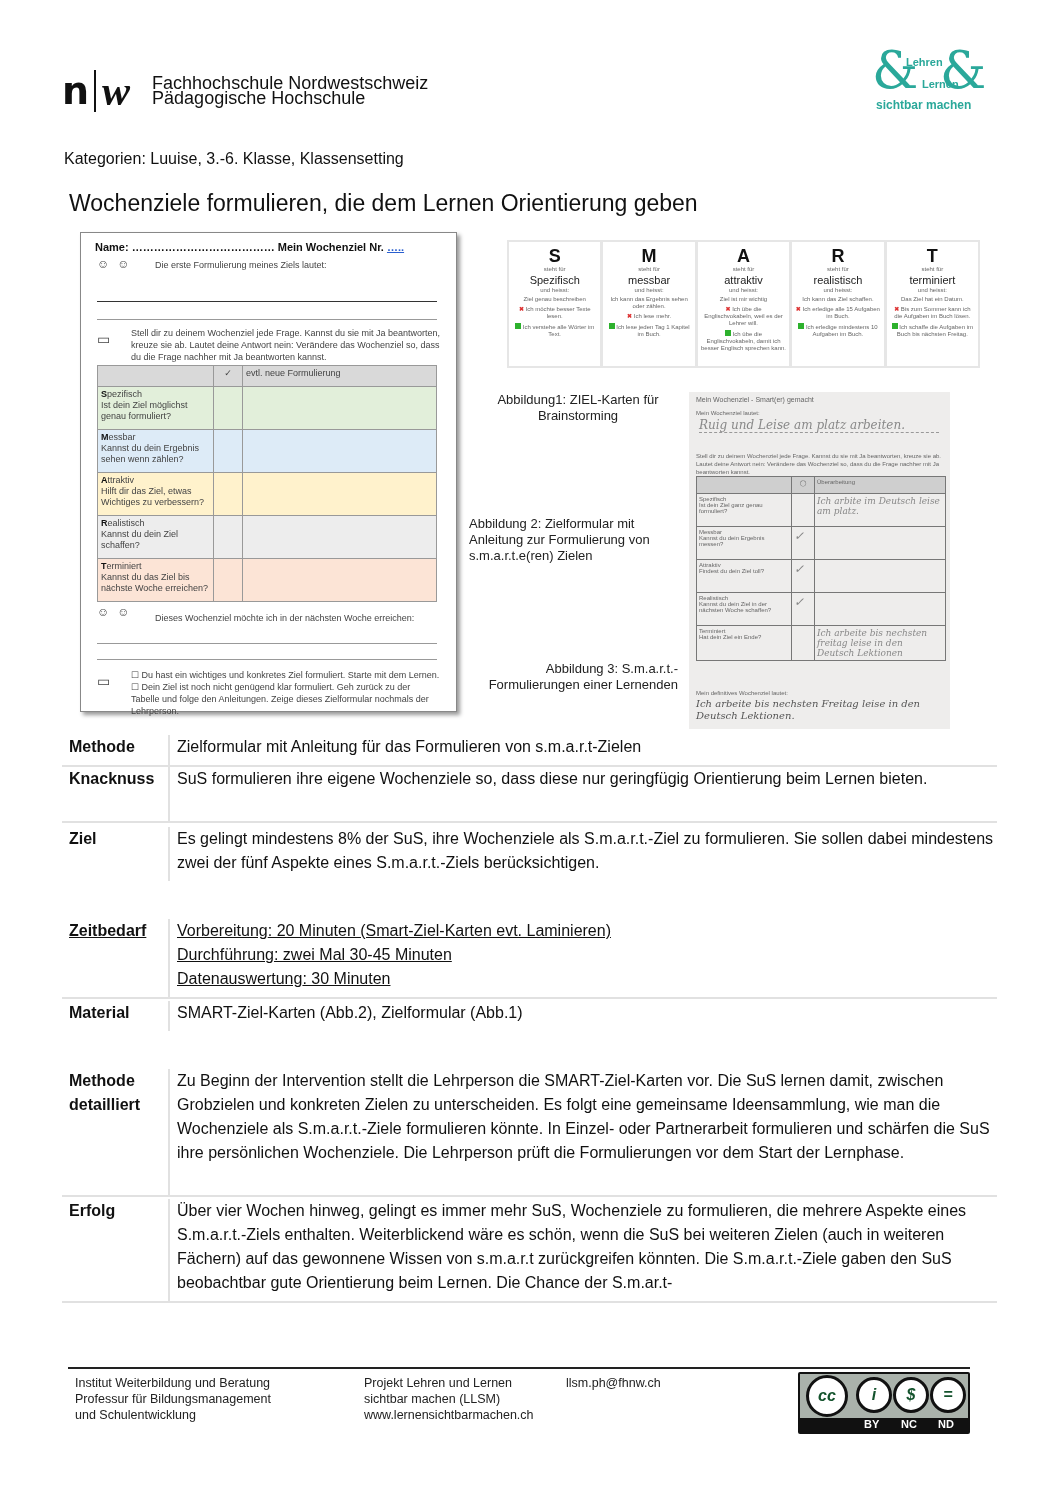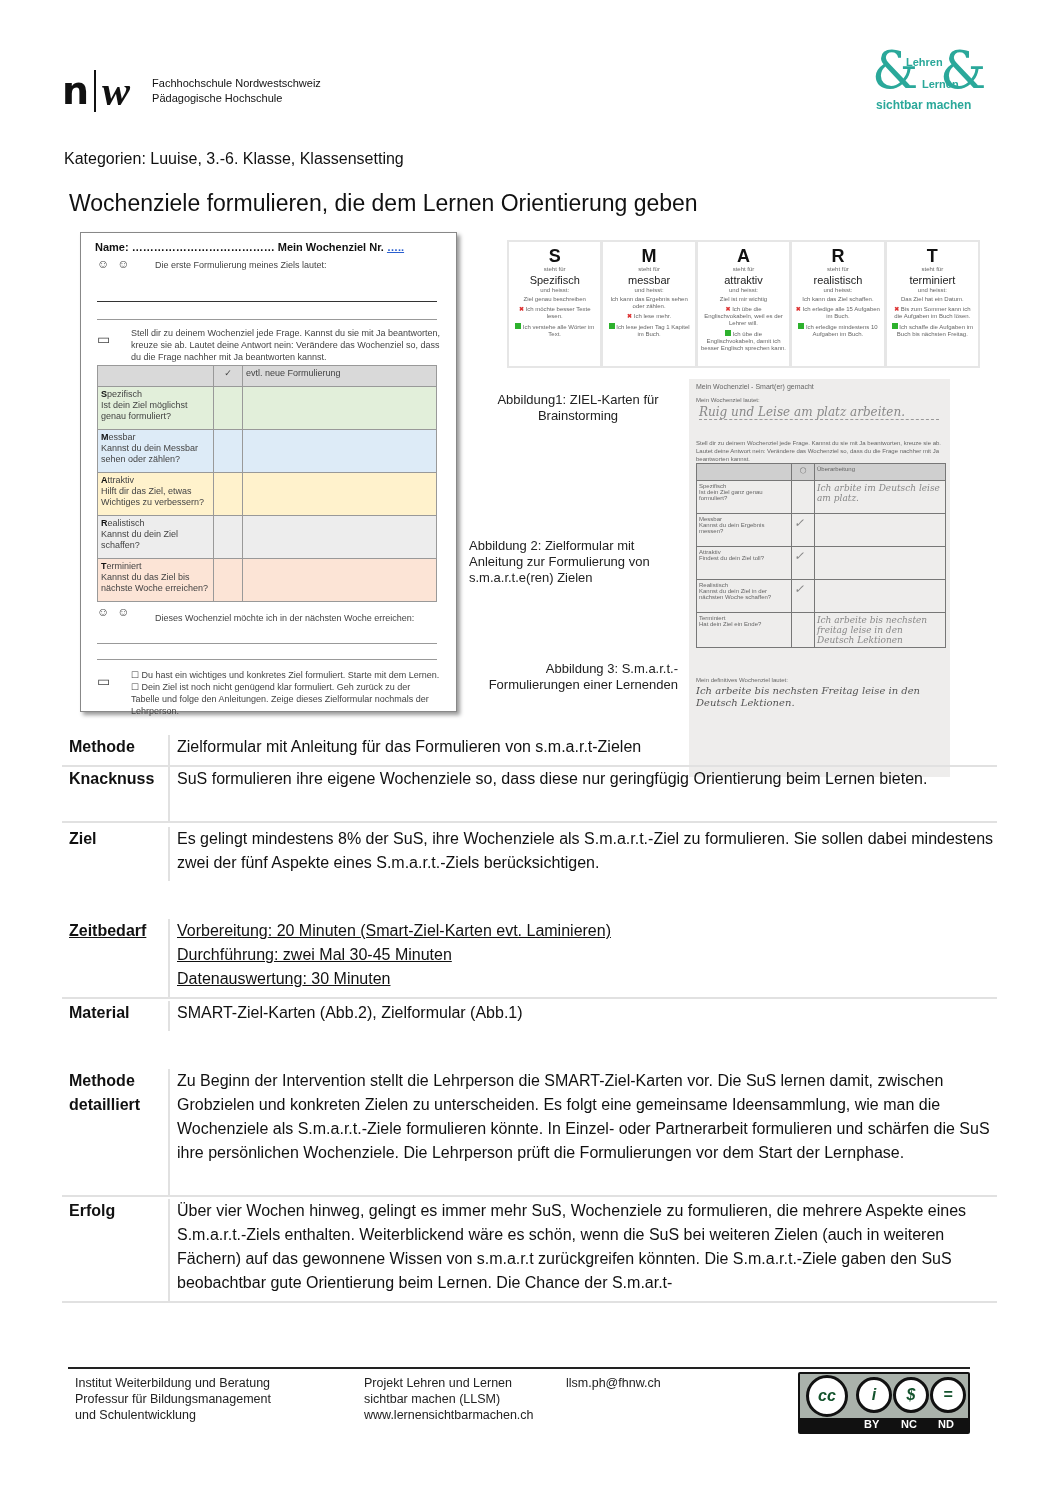--- a/index.html
+++ b/index.html
@@ -3,21 +3,21 @@
 <meta charset="utf-8">
 <style>
   html, body { margin:0; padding:0; background:#fff; }
   body { width:1059px; height:1497px; position:relative; font-family:"Liberation Sans", sans-serif; color:#111; overflow:hidden; }
   .abs { position:absolute; }
   
   .nw-logo { left:62px; top:70px; display:flex; align-items:center; }
   .nw-n { font-family:"DejaVu Sans", sans-serif; font-weight:bold; font-size:38px; line-height:38px; letter-spacing:-1px; }
   .nw-bar { width:2px; height:42px; background:#111; margin:0 6px 0 6px; }
   .nw-w { font-family:"Liberation Serif", serif; font-style:italic; font-weight:bold; font-size:42px; line-height:38px; }
-  .nw-text { margin-left:22px; font-size:11px; line-height:15px; }
+  .nw-text { margin-left:22px; font-size:18px; line-height:15px; }
   .llsm-logo { left:872px; top:44px; width:112px; height:72px; }
   .llsm-logo .amp { position:absolute; font-family:"DejaVu Serif", serif; color:#2aa89a; font-size:52px; line-height:52px; top:0; }
   .llsm-logo .t { position:absolute; color:#2aa89a; font-size:11px;font-weight:bold; }
   .kategorien { left:64px; top:150px; font-size:16px; }
   .title { left:69px; top:190px; font-size:23px; }
 
   
   .form { left:80px; top:232px; width:375px; height:478px; border:1px solid #888; box-shadow:3px 3px 4px #999; background:#fff; font-size:9px; color:#444; }
   .form .name-row { position:absolute; left:14px; top:8px; font-weight:bold; font-size:11px; color:#111; }
   .form .name-row .nr { color:#2a5fcf; text-decoration:underline; }
@@ -41,25 +41,25 @@
   .card { flex:1; background:#fff; text-align:center; font-size:6px; color:#666; padding-top:4px; }
   .card .L { font-size:18px; font-weight:bold; color:#111; line-height:20px; }
   .card .w { font-size:11px; color:#222; line-height:13px; margin-top:2px; }
   .card .x { color:#d33; font-weight:bold; }
   .card .ok { display:inline-block; width:6px; height:6px; background:#2db12d; }
   .card .s { margin-top:3px; line-height:7px; padding:0 3px; }
 
   
   .cap { font-size:13px; line-height:16px; color:#222; }
   .cap1 { left:478px; top:392px; width:200px; text-align:center; }
-  .cap2 { left:469px; top:538px; width:210px; }
+  .cap2 { left:469px; top:516px; width:210px; }
   .cap3 { left:480px; top:661px; width:198px; text-align:right; }
 
   
-  .photo { left:689px; top:379px; width:261px; height:398px; background:#eeedec; font-size:6px; color:#666; }
+  .photo { left:689px; top:392px; width:261px; height:337px; background:#eeedec; font-size:6px; color:#666; }
   .photo .hw { font-family:"DejaVu Serif", serif; font-style:italic; color:#888; }
   .photo table { position:absolute; left:7px; top:84px; width:250px; border-collapse:collapse; }
   .photo td { border:1px solid #777; vertical-align:top; padding:2px; height:28px; }
   .photo tr.hd td { background:#cfcfcf; height:12px; }
 
   
   .info { left:62px; width:935px; }
   .row { position:absolute; left:0; width:935px; display:flex; }
   .row .lab { width:108px; padding-left:7px; font-weight:bold; font-size:16px; line-height:24px; border-right:2px solid #e1e1e1; box-sizing:border-box; }
   .row .val { flex:1; padding-left:7px; font-size:16px; line-height:24px; }
@@ -115,21 +115,21 @@
       <td class="c1"></td>
       <td class="c2" style="text-align:center;">✓</td>
       <td>evtl. neue Formulierung</td>
     </tr>
     <tr class="r" style="background:#e2efda;">
       <td class="c1"><b>S</b><span>pezifisch</span><br><span>Ist dein Ziel möglichst genau formuliert?</span></td>
       <td class="c2"></td>
           <td></td>
     </tr>
     <tr class="r" style="background:#ddebf7;">
-      <td class="c1"><b>M</b><span>essbar</span><br><span>Kannst du dein Messbar sehen oder zählen?</span></td>
+      <td class="c1"><b>M</b><span>essbar</span><br><span>Kannst du dein Ergebnis sehen wenn zählen?</span></td>
       <td class="c2"></td>
           <td></td>
     </tr>
     <tr class="r" style="background:#fff2cc;">
       <td class="c1"><b>A</b><span>ttraktiv</span><br><span>Hilft dir das Ziel, etwas Wichtiges zu verbessern?</span></td>
       <td class="c2"></td>
           <td></td>
     </tr>
     <tr class="r" style="background:#ededed;">
       <td class="c1"><b>R</b><span>ealistisch</span><br><span>Kannst du dein Ziel schaffen?</span></td>

